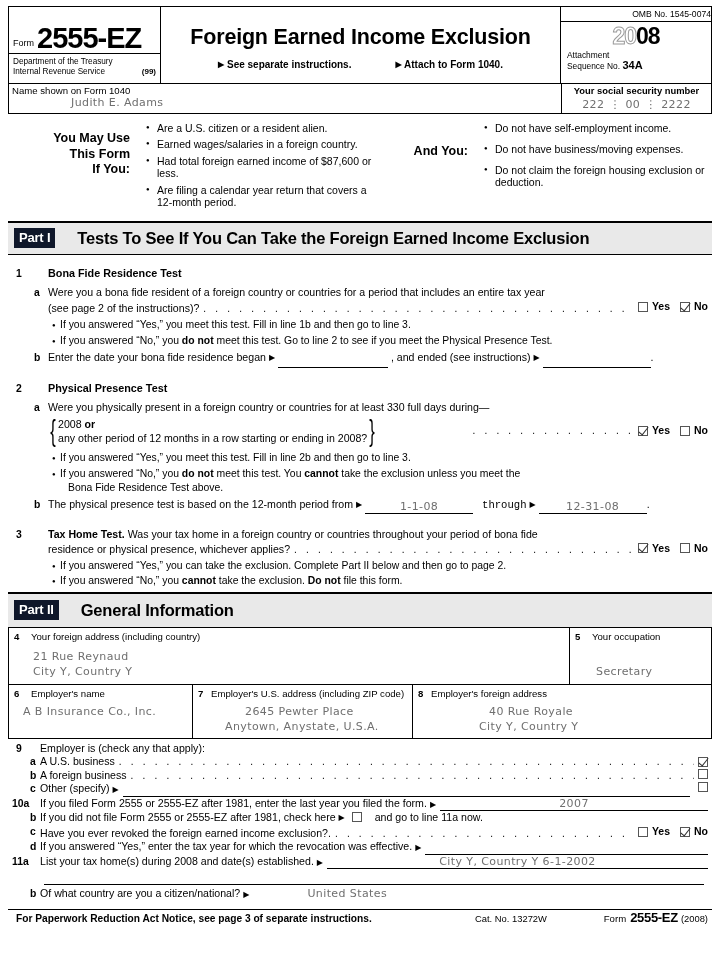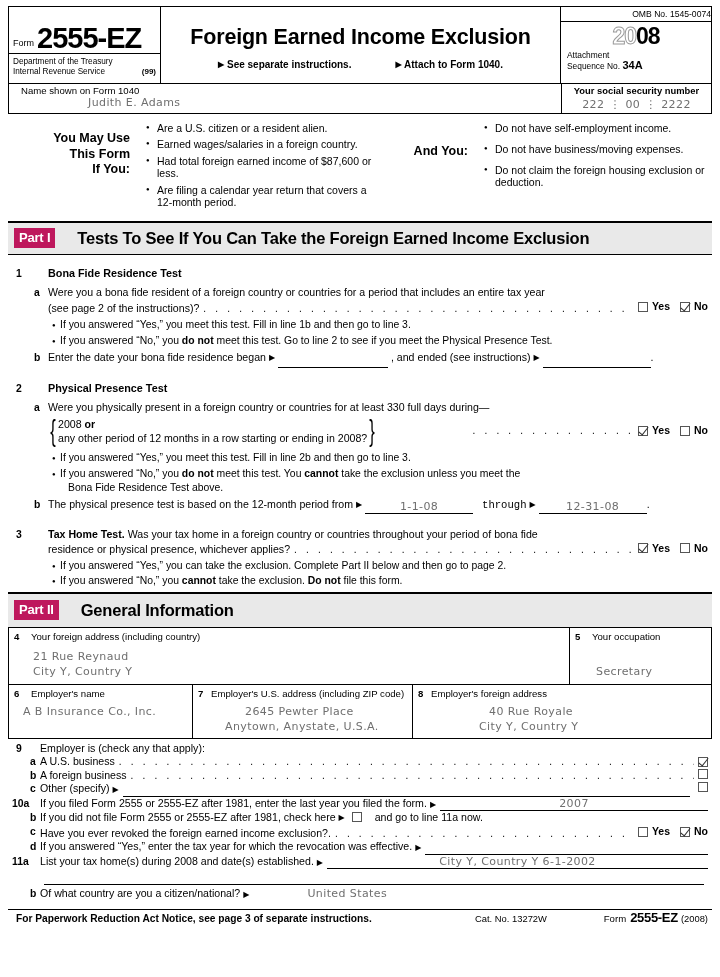--- a/index.html
+++ b/index.html
@@ -98,25 +98,24 @@
   }
   .attach .seq { font-size: 11px; font-weight: bold; }
 
   
   .namerow {
     display: flex;
     border-left: 1.6px solid #000;
     border-right: 1.6px solid #000;
     border-bottom: 1.6px solid #000;
     height: 30px;
-    padding-left: 9px;
   }
   .name-left { flex: 1; padding: 1px 0 0 3px; position: relative; }
   .name-left .cap { font-size: 9.6px; }
-  .name-left .val { position: absolute; left: 70px; top: 12px; text-align: right; }
+  .name-left .val { position: absolute; left: 62px; top: 12px; text-align: right; }
   .name-right {
     width: 150px; border-left: 1.6px solid #000;
     text-align: center; padding-top: 1px;
   }
   .name-right .cap { font-size: 9.4px; font-weight: bold; }
   .ssn { margin-top: 2px; display: flex; justify-content: center; align-items: center; gap: 5px; }
   .ssn .sep { color:#6f6f6f; font-size:11px; }
 
   
   .mayuse {
@@ -153,21 +152,21 @@
   .partbar {
     background: #e9e9e9;
     border-top: 2px solid #000;
     border-bottom: 1.6px solid #000;
     height: 34px;
     display: flex; align-items: center;
     padding-left: 6px;
     margin-top: 2px;
   }
   .part-badge {
-    background: #be185d; color: #fff;
+    background: #0f172a; color: #fff;
     font-size: 13px; font-weight: bold;
     padding: 2px 5px 3px 5px;
     letter-spacing: -.2px;
   }
   .part-title {
     font-size: 16.5px; font-weight: bold;
     margin-left: 22px;
     letter-spacing: -.2px;
   }
 

